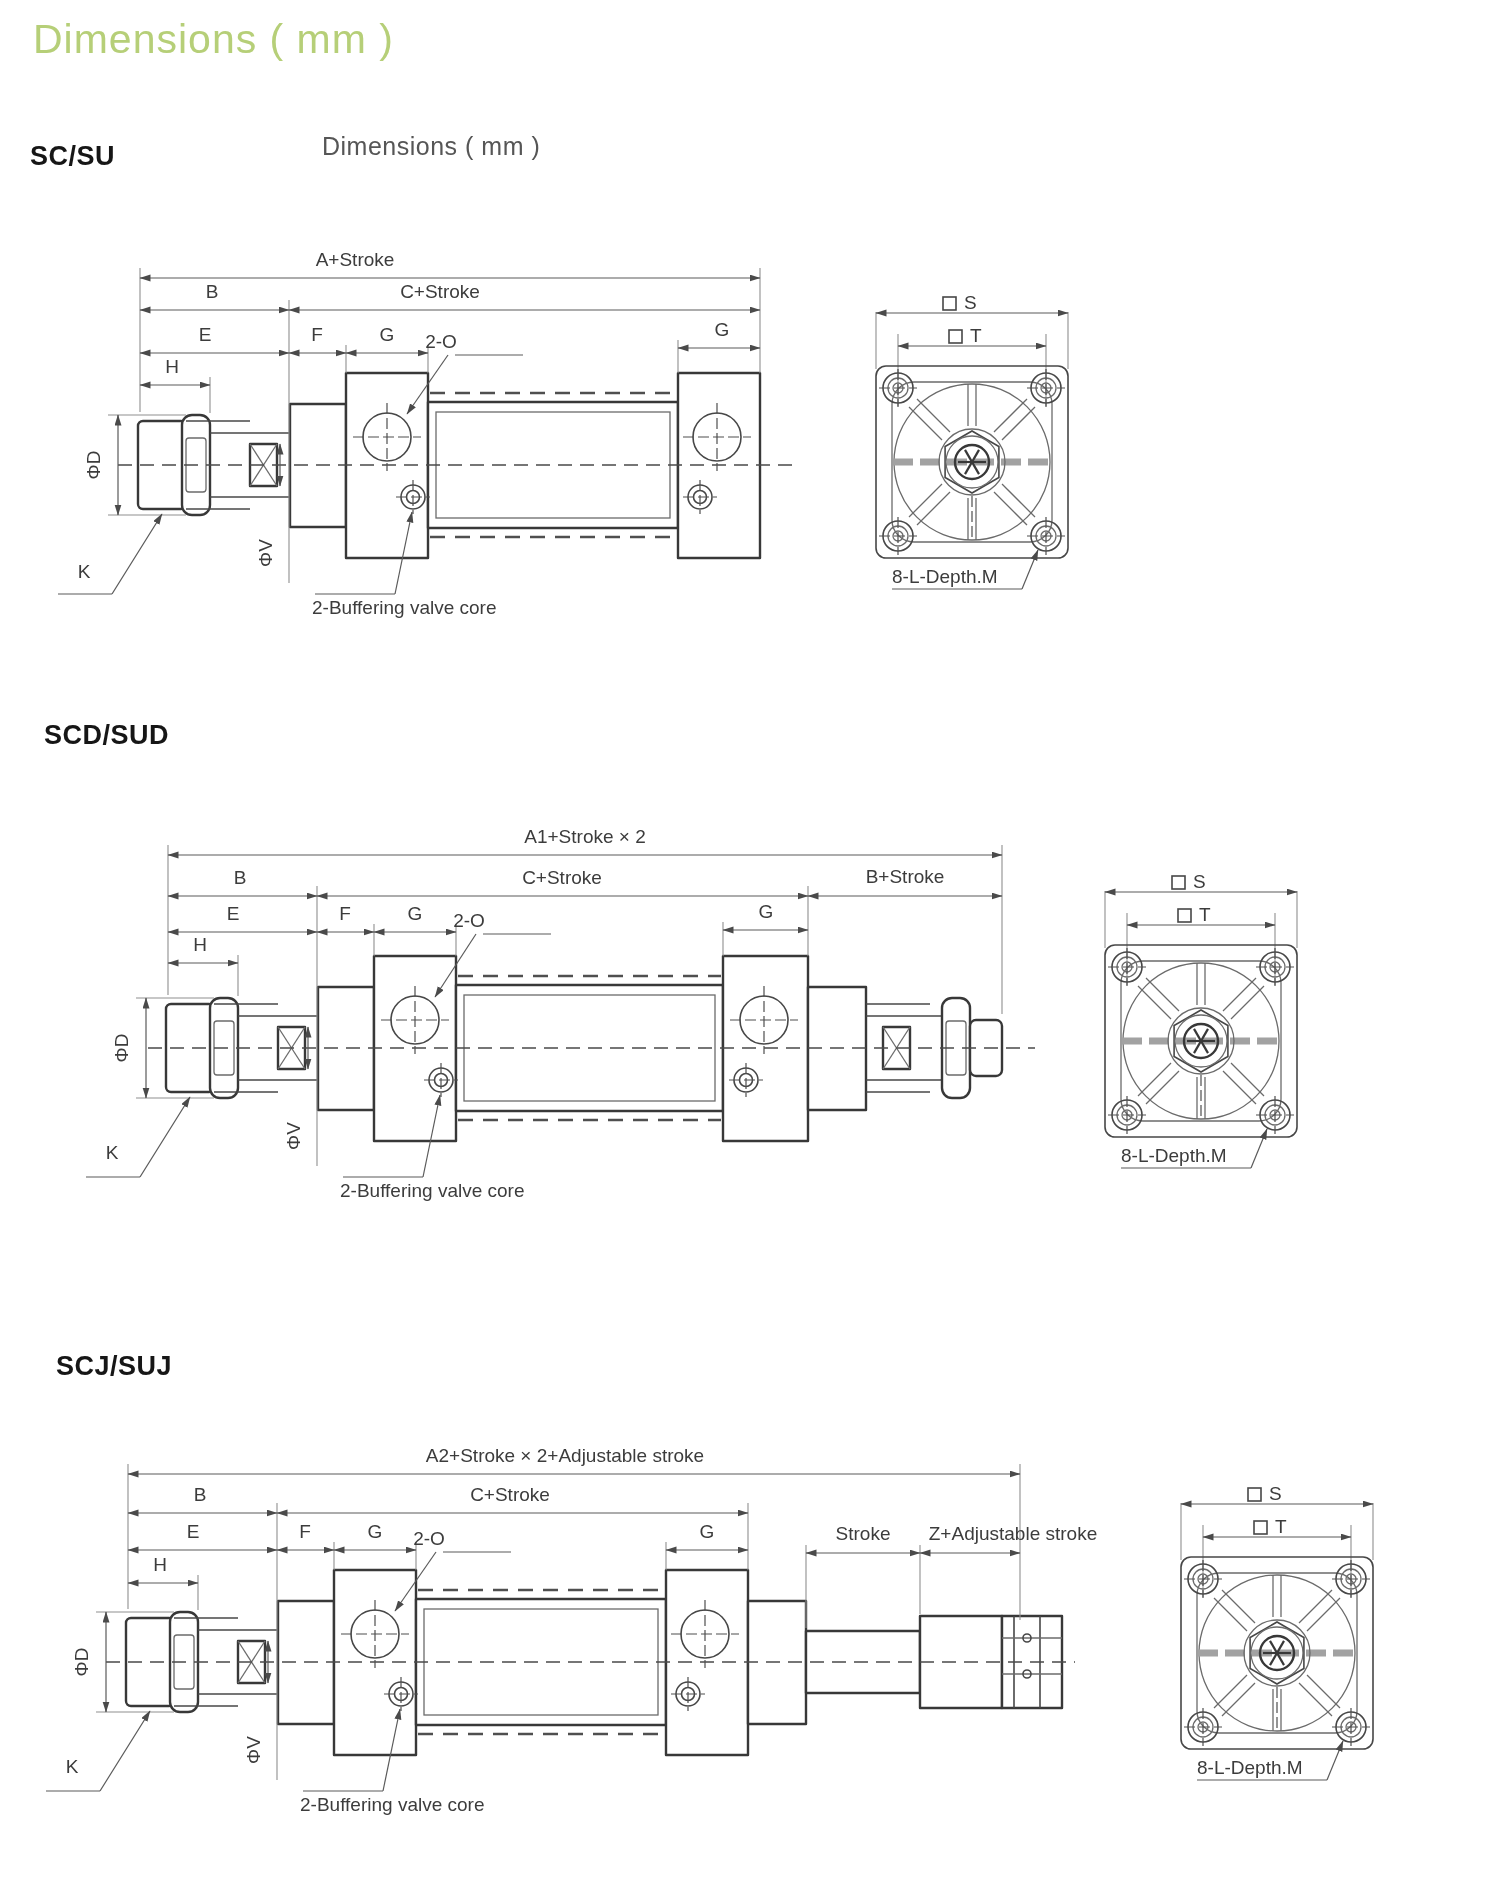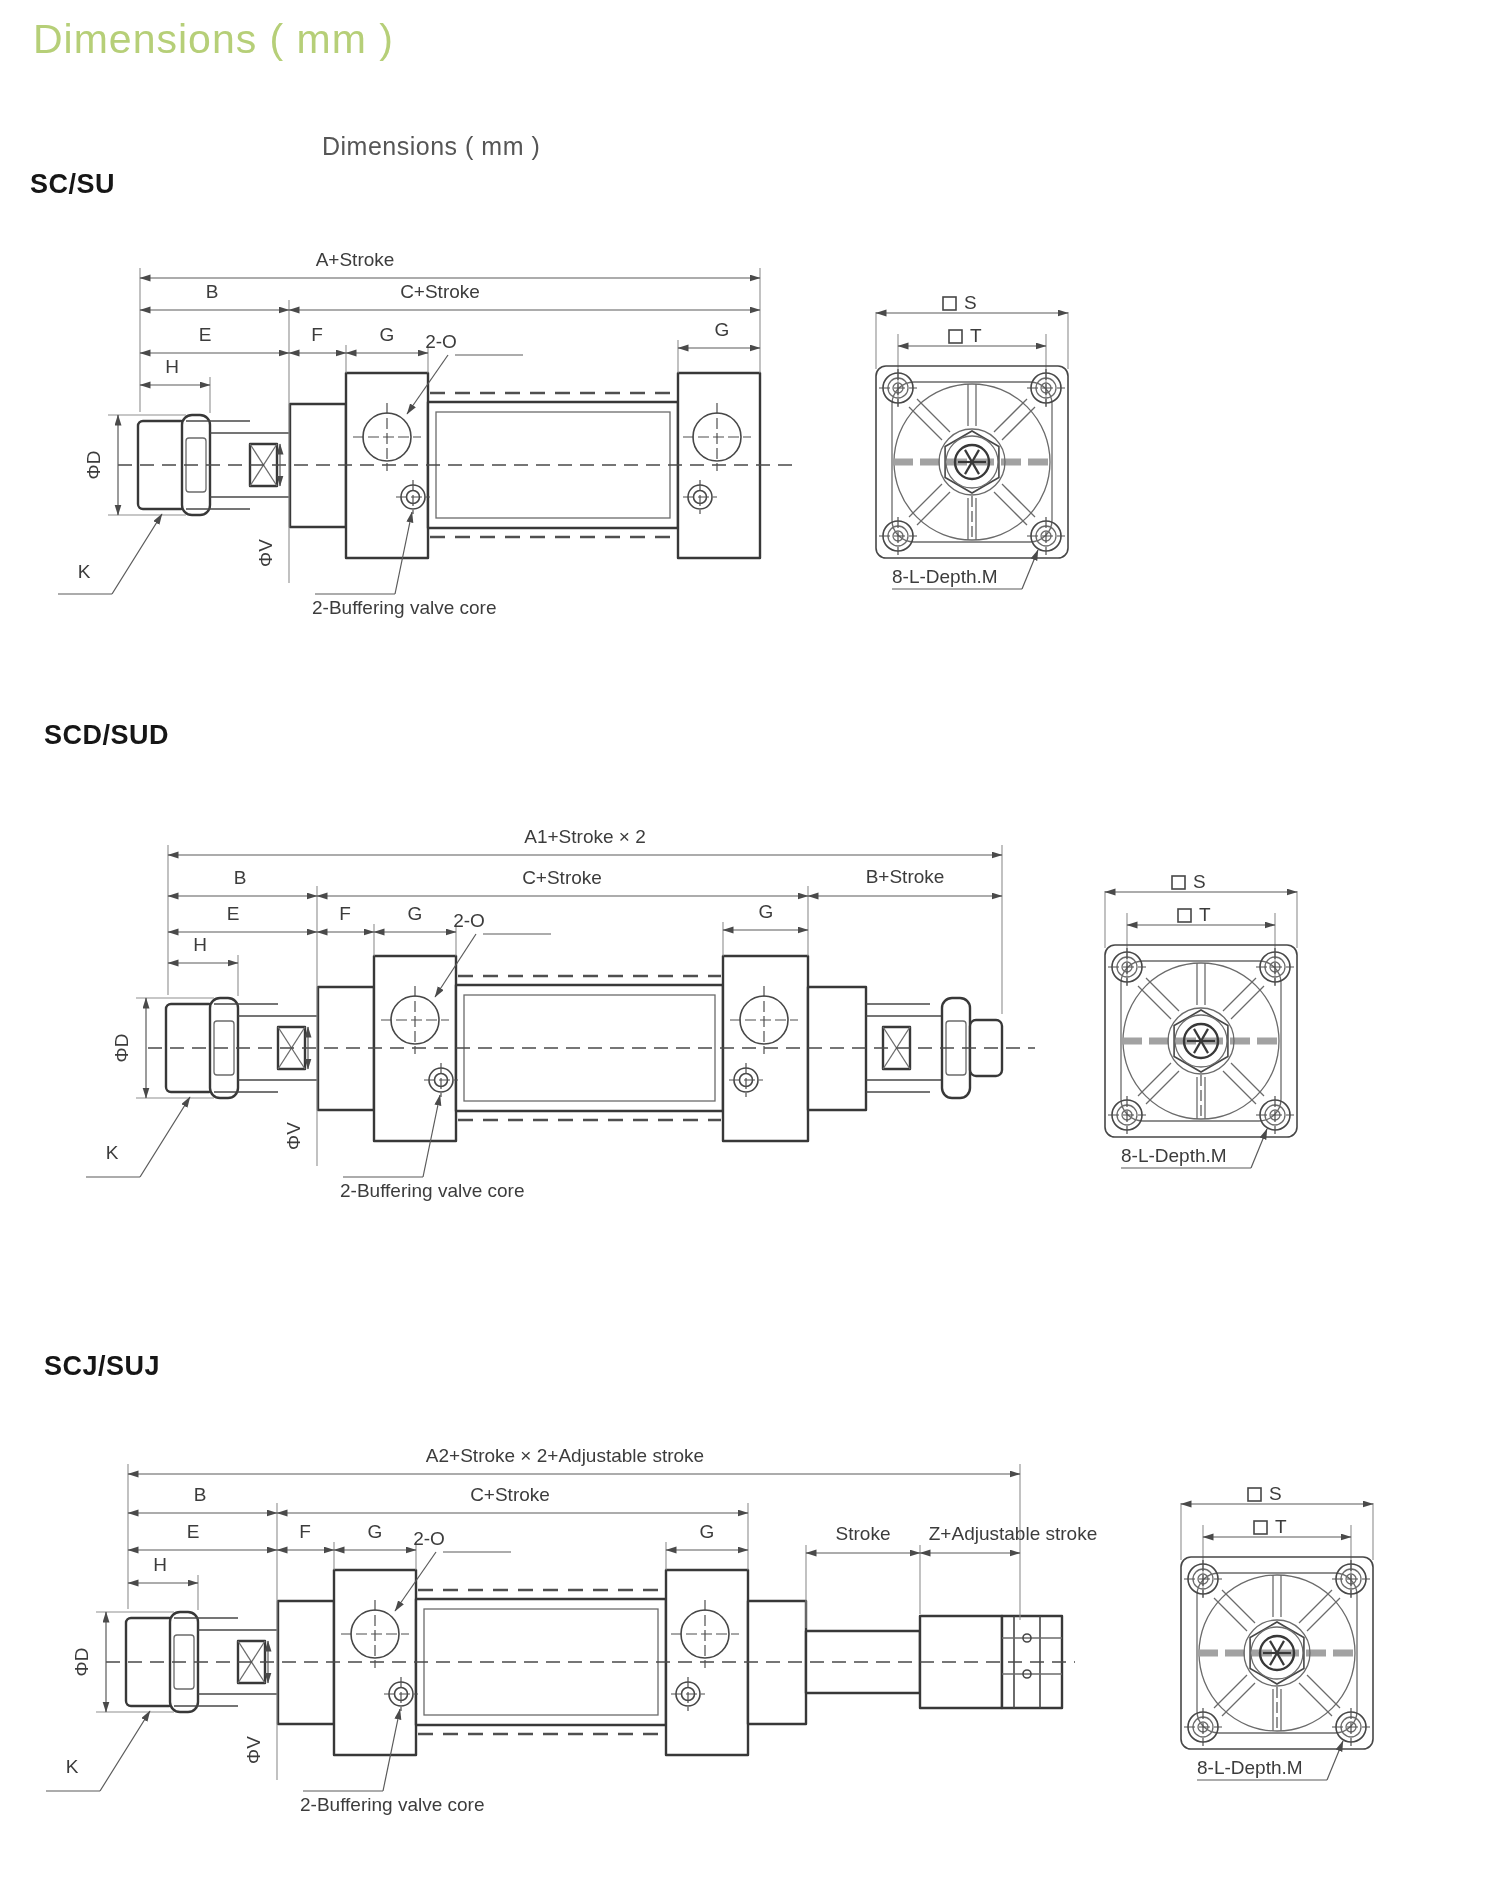--- a/index.html
+++ b/index.html
@@ -1,22 +1,22 @@
 <!DOCTYPE html>
 <html><head>
 <meta charset="utf-8">
 <style>
   html,body{margin:0;padding:0;background:#ffffff;}
   body{width:1500px;height:1896px;position:relative;font-family:"Liberation Sans",sans-serif;}
   .page-title{position:absolute;left:33px;top:16px;font-size:41px;font-weight:400;letter-spacing:1px;color:#b6cf78;}
   .subtitle{position:absolute;left:322px;top:132px;font-size:25px;font-weight:400;color:#565656;letter-spacing:0.5px;}
   .sec-heading{position:absolute;font-size:27px;font-weight:bold;color:#161616;letter-spacing:0.5px;}
-  #h1{left:30px;top:141px;margin-top:28px;}
+  #h1{left:30px;top:141px;}
   #h2{left:44px;top:720px;}
-  #h3{left:44px;top:1351px;}
+  #h3{left:56px;top:1351px;}
   svg{position:absolute;left:0;top:0;}
   .thick{stroke:#383838;stroke-width:2.4;fill:none;stroke-linejoin:round;}
   .thickw{stroke:#383838;stroke-width:2.4;fill:#ffffff;stroke-linejoin:round;}
   .thin{stroke:#6b6b6b;stroke-width:1.3;fill:none;}
   .thin2{stroke:#474747;stroke-width:1.6;fill:none;}
   .dim{stroke:#5a5a5a;stroke-width:1.2;fill:none;}
   .ext{stroke:#8f8f8f;stroke-width:1.1;fill:none;}
   .cl{stroke:#4a4a4a;stroke-width:1.5;stroke-dasharray:14 8;fill:none;}
   .tie{stroke:#4f4f4f;stroke-width:2.6;stroke-dasharray:15 10;fill:none;}
   .band{stroke:#a2a2a2;stroke-width:7;stroke-dasharray:20 7;fill:none;}

